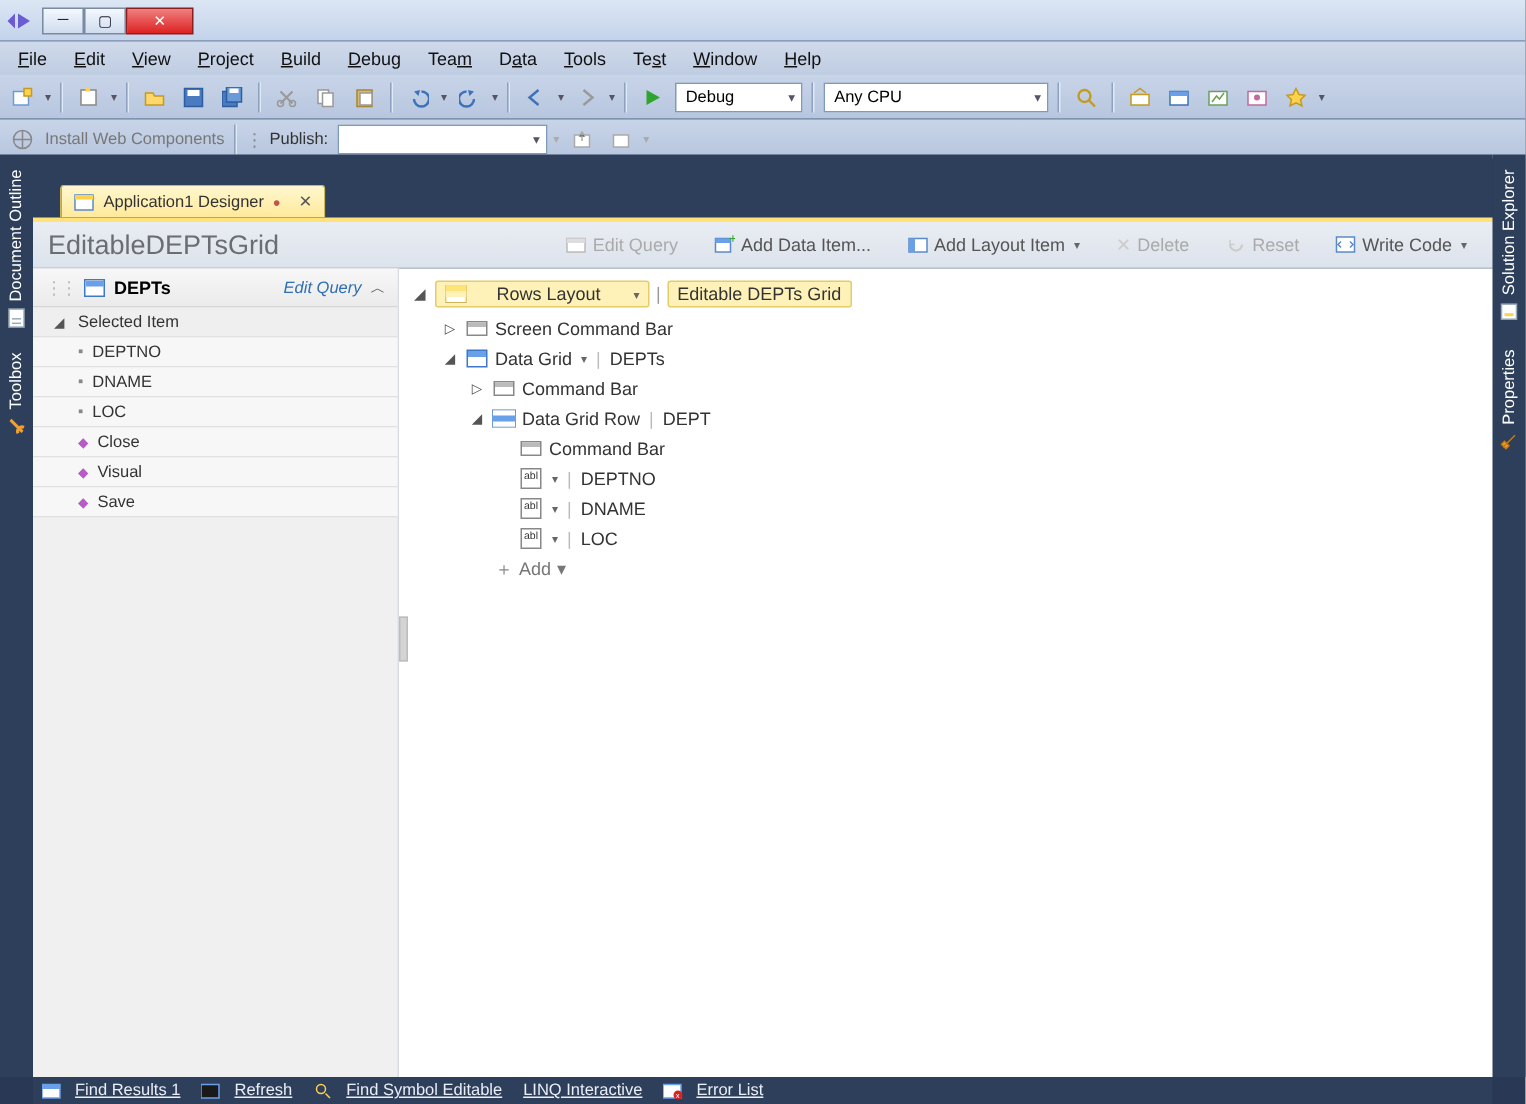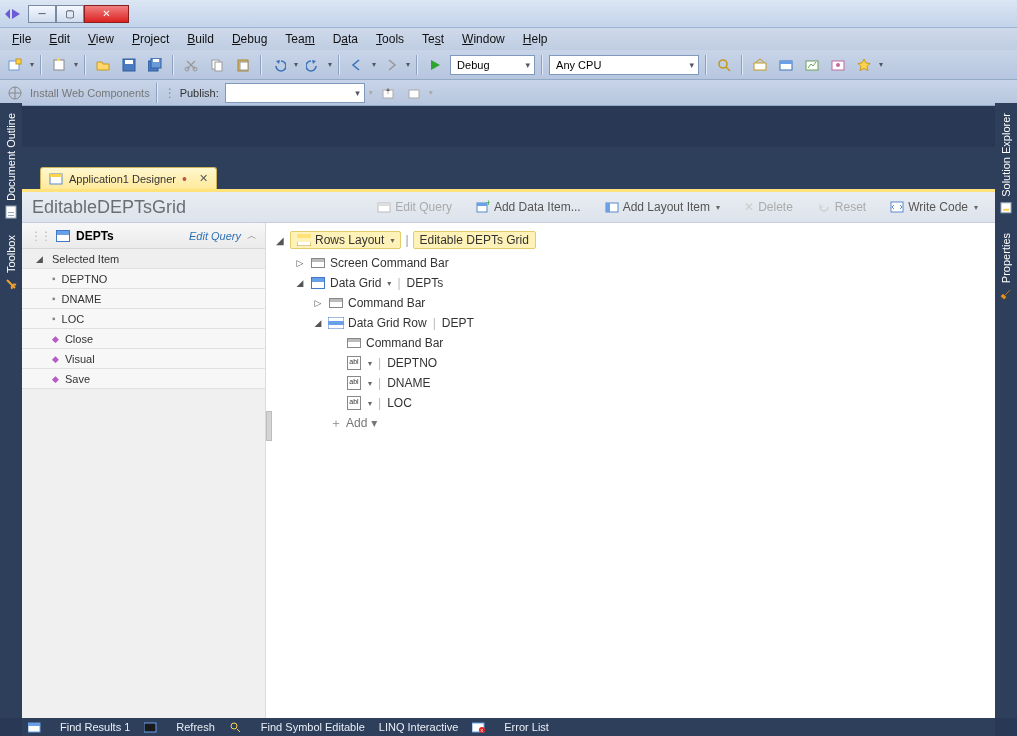--- a/index.html
+++ b/index.html
@@ -34,21 +34,21 @@
 .left-dock { position:absolute; left:0; top:103px; bottom:18px; width:22px; background:#2e3f5b; display:flex; flex-direction:column; align-items:center; padding-top:4px; gap:4px; }
 .dock-tab { writing-mode: vertical-rl; transform: rotate(180deg); color:#fff; font-size:11px; padding:6px 2px; cursor:default; display:flex; align-items:center; gap:4px; }
 
 
 .right-dock { position:absolute; right:0; top:103px; bottom:18px; width:22px; background:#2e3f5b; display:flex; flex-direction:column; align-items:center; padding-top:4px; gap:6px; }
 
 
 .main { position:absolute; left:22px; right:22px; top:103px; bottom:18px; display:flex; flex-direction:column; }
 
 
-.doctabs { height:42px; background:#2e3f5b; display:flex; align-items:flex-end; padding-left:18px;margin-top:44px; }
+.doctabs { height:42px; background:#2e3f5b; display:flex; align-items:flex-end; padding-left:18px; }
 .doctab { height:22px; background:linear-gradient(#fff7cf,#ffe99a); border:1px solid #c9b65f; border-bottom:none; border-radius:3px 3px 0 0; display:flex; align-items:center; padding:0 8px; gap:6px; font-size:11px; color:#333; }
 .doctab .dirty { color:#c1554b; font-size:14px; line-height:10px; }
 .doctab .x { margin-left:6px; font-size:11px; color:#5a5a5a; }
 
 
 .designer-hdr { height:34px; background:linear-gradient(#e9edf3,#dde3ec); border-top:3px solid #ffe27a; border-bottom:1px solid #c6cedb; display:flex; align-items:center; padding:0 10px; gap:10px; color:#5b5e63; }
 .designer-hdr .dh-title { font-size:18px; color:#6a6e74; font-weight:400; flex:1; }
 .dh-btn { display:flex; align-items:center; gap:4px; padding:2px 6px; font-size:12px; color:#555; cursor:default; border:1px solid transparent; border-radius:2px; }
 .dh-btn .dd { font-size:8px; margin-left:2px; color:#666; }
 .dh-btn.disabled { color:#aaa; }
@@ -66,41 +66,41 @@
 .lp-row .caret { width:10px; font-size:9px; color:#555; }
 .lp-row .dot { color:#888; font-size:10px; }
 .lp-row .diamond { color:#b75bc6; font-size:9px; }
 .lp-row.indent1 { padding-left:30px; }
 .lp-row.indent2 { padding-left:30px; }
 
 
 .tree-area { flex:1; padding:8px 10px; font-size:12px; color:#333; position:relative; }
 .crumb-row { display:flex; align-items:center; gap:4px; }
 .crumb-caret { font-size:10px; color:#555; width:10px; }
-.crumb-chip { display:inline-flex; align-items:center; gap:4px; padding:1px 6px; border:1px solid transparent; border-radius:2px; }
+.crumb-chip { display:inline-flex; align-items:center; gap:20px; padding:1px 6px; border:1px solid transparent; border-radius:2px; }
 .crumb-chip.hl { background:#fff2b8; border:1px solid #e4cc6b; }
 .crumb-chip .dd { font-size:8px; color:#666; margin-left:2px; }
 .crumb-sep { color:#999; }
 .tree { margin-top:4px; }
 .tnode { display:flex; align-items:center; gap:4px; height:20px; }
 .tnode .tcaret { width:12px; text-align:center; font-size:9px; color:#555; }
 .tnode .ticon { width:16px; height:14px; display:inline-flex; align-items:center; justify-content:center; }
 .tnode .dd { font-size:8px; color:#666; margin-left:2px; }
 .tnode .tsep2 { color:#bbb; margin:0 2px; }
 .ind1 { padding-left:18px; }
 .ind2 { padding-left:36px; }
 .ind3 { padding-left:54px; }
 .addrow { padding-left:54px; display:flex; align-items:center; gap:4px; color:#777; height:20px; }
 
 
 .split-handle { position:absolute; left:244px; top:50%; width:6px; height:30px; background:#d4d4d4; border:1px solid #bcbcbc; }
 
 
 .statusbar { position:absolute; left:22px; right:22px; bottom:0; height:18px; background:#2e3f5b; display:flex; align-items:center; padding:0 6px; gap:14px; color:#eaeef6; font-size:11px; }
-.statusbar .sitem { display:flex; align-items:center; gap:18px; }
+.statusbar .sitem { display:flex; align-items:center; gap:8px;text-decoration:underline; }
 
 
 .ico { width:14px; height:14px; display:inline-block; }
 .ico-table { background:#fff; border:1px solid #3f78c8; box-shadow:inset 0 4px 0 #6aa0e8; width:14px; height:12px; }
 .ico-cmd { background:#fff; border:1px solid #888; box-shadow:inset 0 3px 0 #bbb; }
 .ico-abl { background:#fff; border:1px solid #888; font-size:7px; text-align:center; line-height:10px; color:#333; }
 
 </style>
 </head>
 <body>

